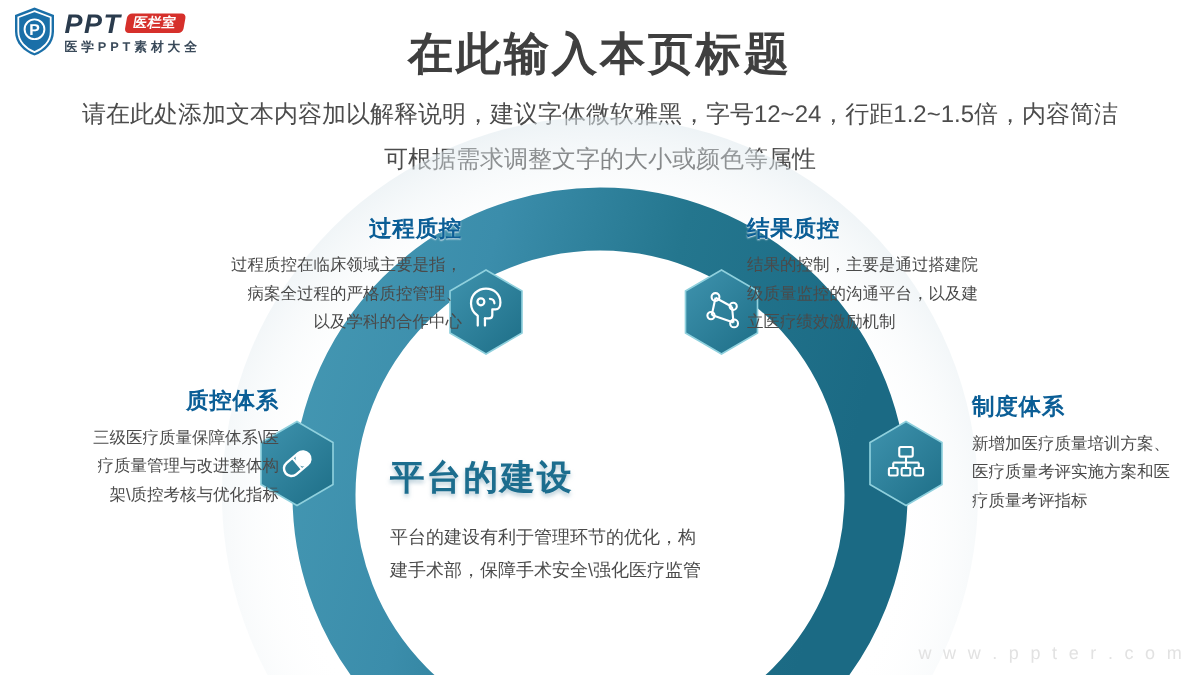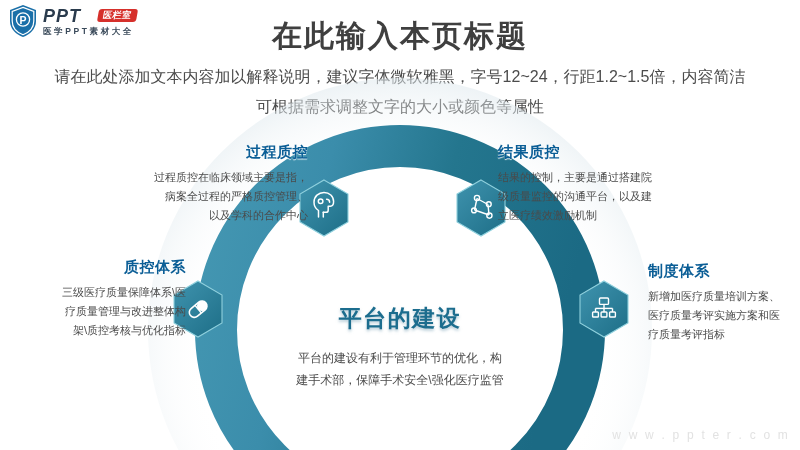--- a/index.html
+++ b/index.html
@@ -34,21 +34,21 @@
   }
   #logo .logo-text {
     display: flex;
     flex-direction: column;
     justify-content: center;
     line-height: 1;
   }
   #logo .logo-row1 {
     display: flex;
     align-items: center;
-    gap: 17px;
+    gap: 3px;
   }
   #logo .ppt-word {
     font-size: 18px;
     font-weight: bold;
     font-style: italic;
     color: #2a3b4d;
     letter-spacing: 1px;
   }
   #logo .badge {
     background: #d6302b;
@@ -134,21 +134,21 @@
   #block-result   { left: 498px; top: 143px; width: 200px; }
   #block-system   { left: 8px;   top: 258px; width: 178px; }
   #block-rule     { left: 648px; top: 262px; width: 178px; }
 
   
   #center-block {
     position: absolute;
     left: 260px;
     top: 303px;
     width: 280px;
-    text-align: center;
+    text-align: left;
   }
   #center-block .c-head {
     font-size: 23px;
     font-weight: bold;
     color: #1c6d8e;
     letter-spacing: 1.5px;
     text-shadow: 0 2px 3px rgba(120,160,180,0.55);
     margin-bottom: 13px;
   }
   #center-block .c-body {

